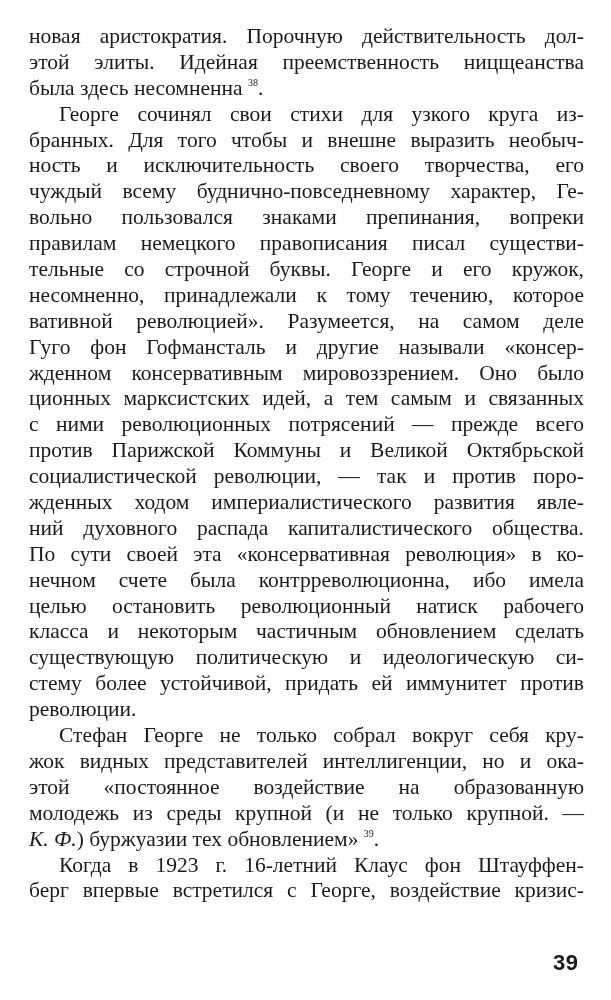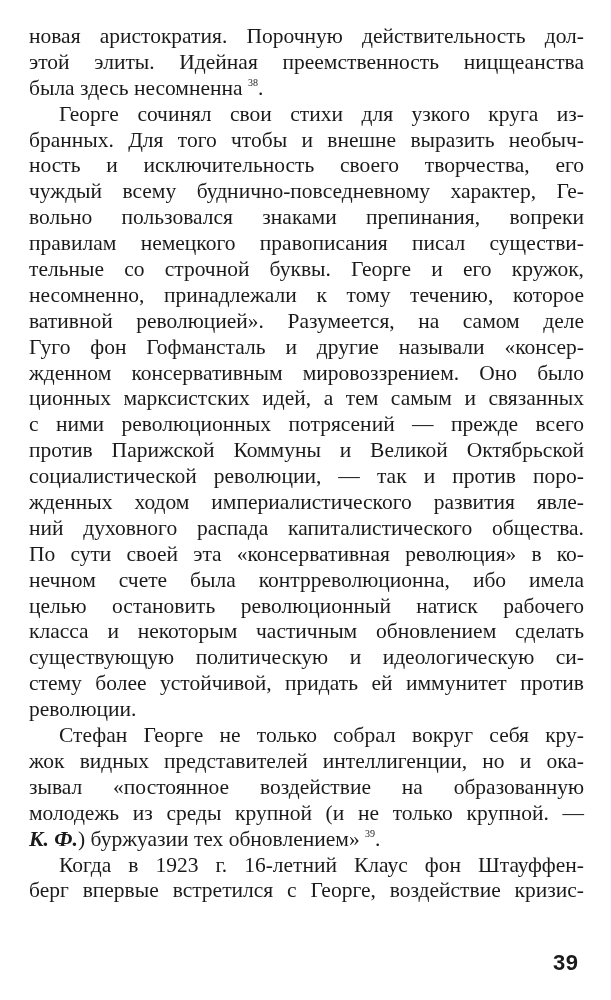--- a/index.html
+++ b/index.html
@@ -9,21 +9,21 @@
     font-family: "Liberation Serif", "DejaVu Serif", serif;
     font-size: 21.5px; line-height: 25.9px; color: #1a1a1a;
   }
   .line {
     display: block; white-space: nowrap; text-align: justify;
     text-align-last: justify; height: 25.9px; overflow: visible;
   }
   .line.last { text-align-last: left; }
   .line.indent { padding-left: 30px; }
   sup { font-size: 10px; line-height: 0; vertical-align: 9px; }
-  .it { font-style: italic; font-weight: bold; }
+  .it { font-style: italic; }
   .page-number {
     position: absolute; left: 553px; top: 950px;
     font-family: "Liberation Sans", "DejaVu Sans", sans-serif;
     font-weight: bold; font-size: 22px; color: #1a1a1a; letter-spacing: 0.5px;
   }
 </style>
 </head>
 <body>
 
 <div class="page">
@@ -57,21 +57,21 @@
     <span class="line">целью остановить революционный натиск рабочего</span>
     <span class="line">класса и некоторым частичным обновлением сделать</span>
     <span class="line">существующую политическую и идеологическую си-</span>
     <span class="line">стему более устойчивой, придать ей иммунитет против</span>
     <span class="line last">революции.</span>
   </div>
 
   <div>
     <span class="line indent">Стефан Георге не только собрал вокруг себя кру-</span>
     <span class="line">жок видных представителей интеллигенции, но и ока-</span>
-    <span class="line">зывал «постоянное воздействие на образованную</span>
+    <span class="line">этой «постоянное воздействие на образованную</span>
     <span class="line">молодежь из среды крупной (и не только крупной. —</span>
     <span class="line last"><span class="it">К. Ф.</span><span>) буржуазии тех обновлением»</span> <sup>39</sup><span>.</span></span>
   </div>
 
   <div>
     <span class="line indent">Когда в 1923 г. 16-летний Клаус фон Штауффен-</span>
     <span class="line">берг впервые встретился с Георге, воздействие кризис-</span>
 
   </div>
 </div>

